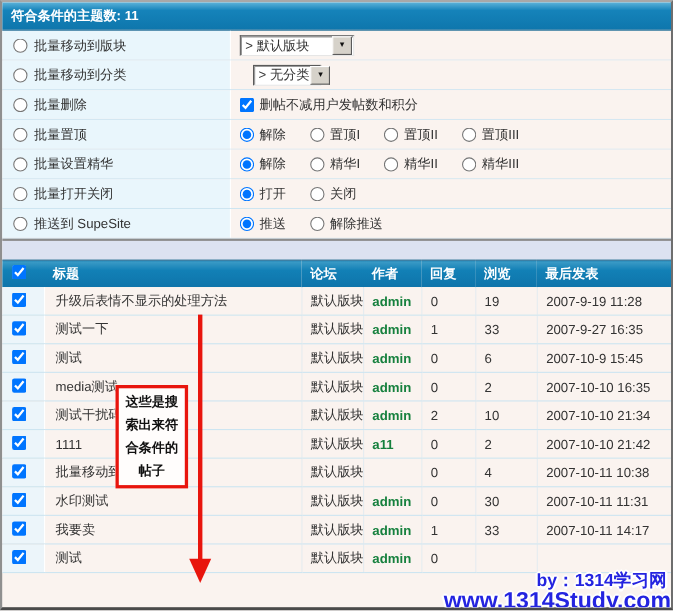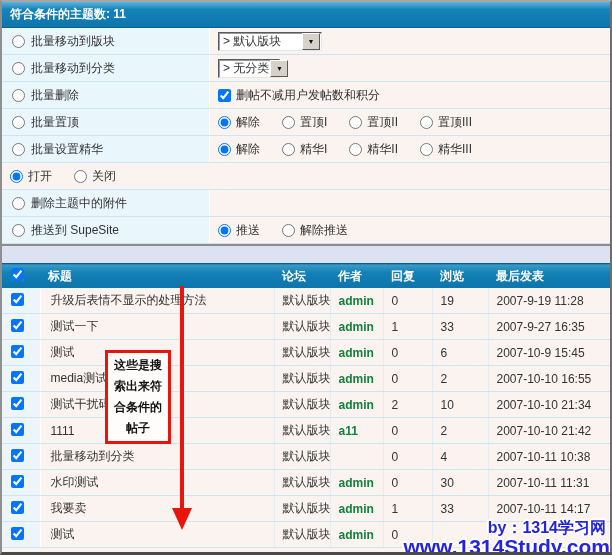--- a/index.html
+++ b/index.html
@@ -103,21 +103,21 @@
             <span class="sel-btn">▼</span>
           </div>
         </div>
       </div>
       <div class="form-row">
         <div class="fl">
           <input type="radio" name="batchop" style="">
           <span>批量移动到分类</span>
         </div>
         <div class="fr">
-          <div class="select" style="width: 62px;">
+          <div class="select" style="width: 62px; margin-left: 12px;">
             <span class="sel-text">&gt; 无分类</span>
             <span class="sel-btn">▼</span>
           </div>
         </div>
       </div>
       <div class="form-row">
         <div class="fl">
           <input type="radio" name="batchop" style="">
           <span>批量删除</span>
         </div>
@@ -170,37 +170,34 @@
             <input type="radio" name="grp4" style="">
             <span>精华II</span>
           </label>
           <label class="opt">
             <input type="radio" name="grp4" style="">
             <span>精华III</span>
           </label>
         </div>
       </div>
       <div class="form-row">
+        <div class="fl">
+          <input type="radio" name="batchop" style="">
+          <span>批量打开关闭</span>
+        </div>
         <div class="fr">
           <label class="opt">
             <input type="radio" name="grp5" checked="" style="">
             <span>打开</span>
           </label>
           <label class="opt">
             <input type="radio" name="grp5" style="">
             <span>关闭</span>
           </label>
         </div>
-      </div>
-      <div class="form-row">
-        <div class="fl">
-          <input type="radio" name="batchop" style="">
-          <span>删除主题中的附件</span>
-        </div>
-        <div class="fr"></div>
       </div>
       <div class="form-row">
         <div class="fl">
           <input type="radio" name="batchop" style="">
           <span>推送到 SupeSite</span>
         </div>
         <div class="fr">
           <label class="opt">
             <input type="radio" name="grp7" checked="" style="">
             <span>推送</span>
@@ -264,21 +261,21 @@
           <td class="num">6</td>
           <td class="date">2007-10-9 15:45</td>
         </tr>
         <tr>
           <td class="cb"><input type="checkbox" checked="" style=""></td>
           <td class="title">media测试</td>
           <td class="forum">默认版块</td>
           <td class="author">admin</td>
           <td class="num">0</td>
           <td class="num">2</td>
-          <td class="date">2007-10-10 16:55</td>
+          <td class="date">2007-10-10 16:35</td>
         </tr>
         <tr>
           <td class="cb"><input type="checkbox" checked="" style=""></td>
           <td class="title">测试干扰码</td>
           <td class="forum">默认版块</td>
           <td class="author">admin</td>
           <td class="num">2</td>
           <td class="num">10</td>
           <td class="date">2007-10-10 21:34</td>
         </tr>

